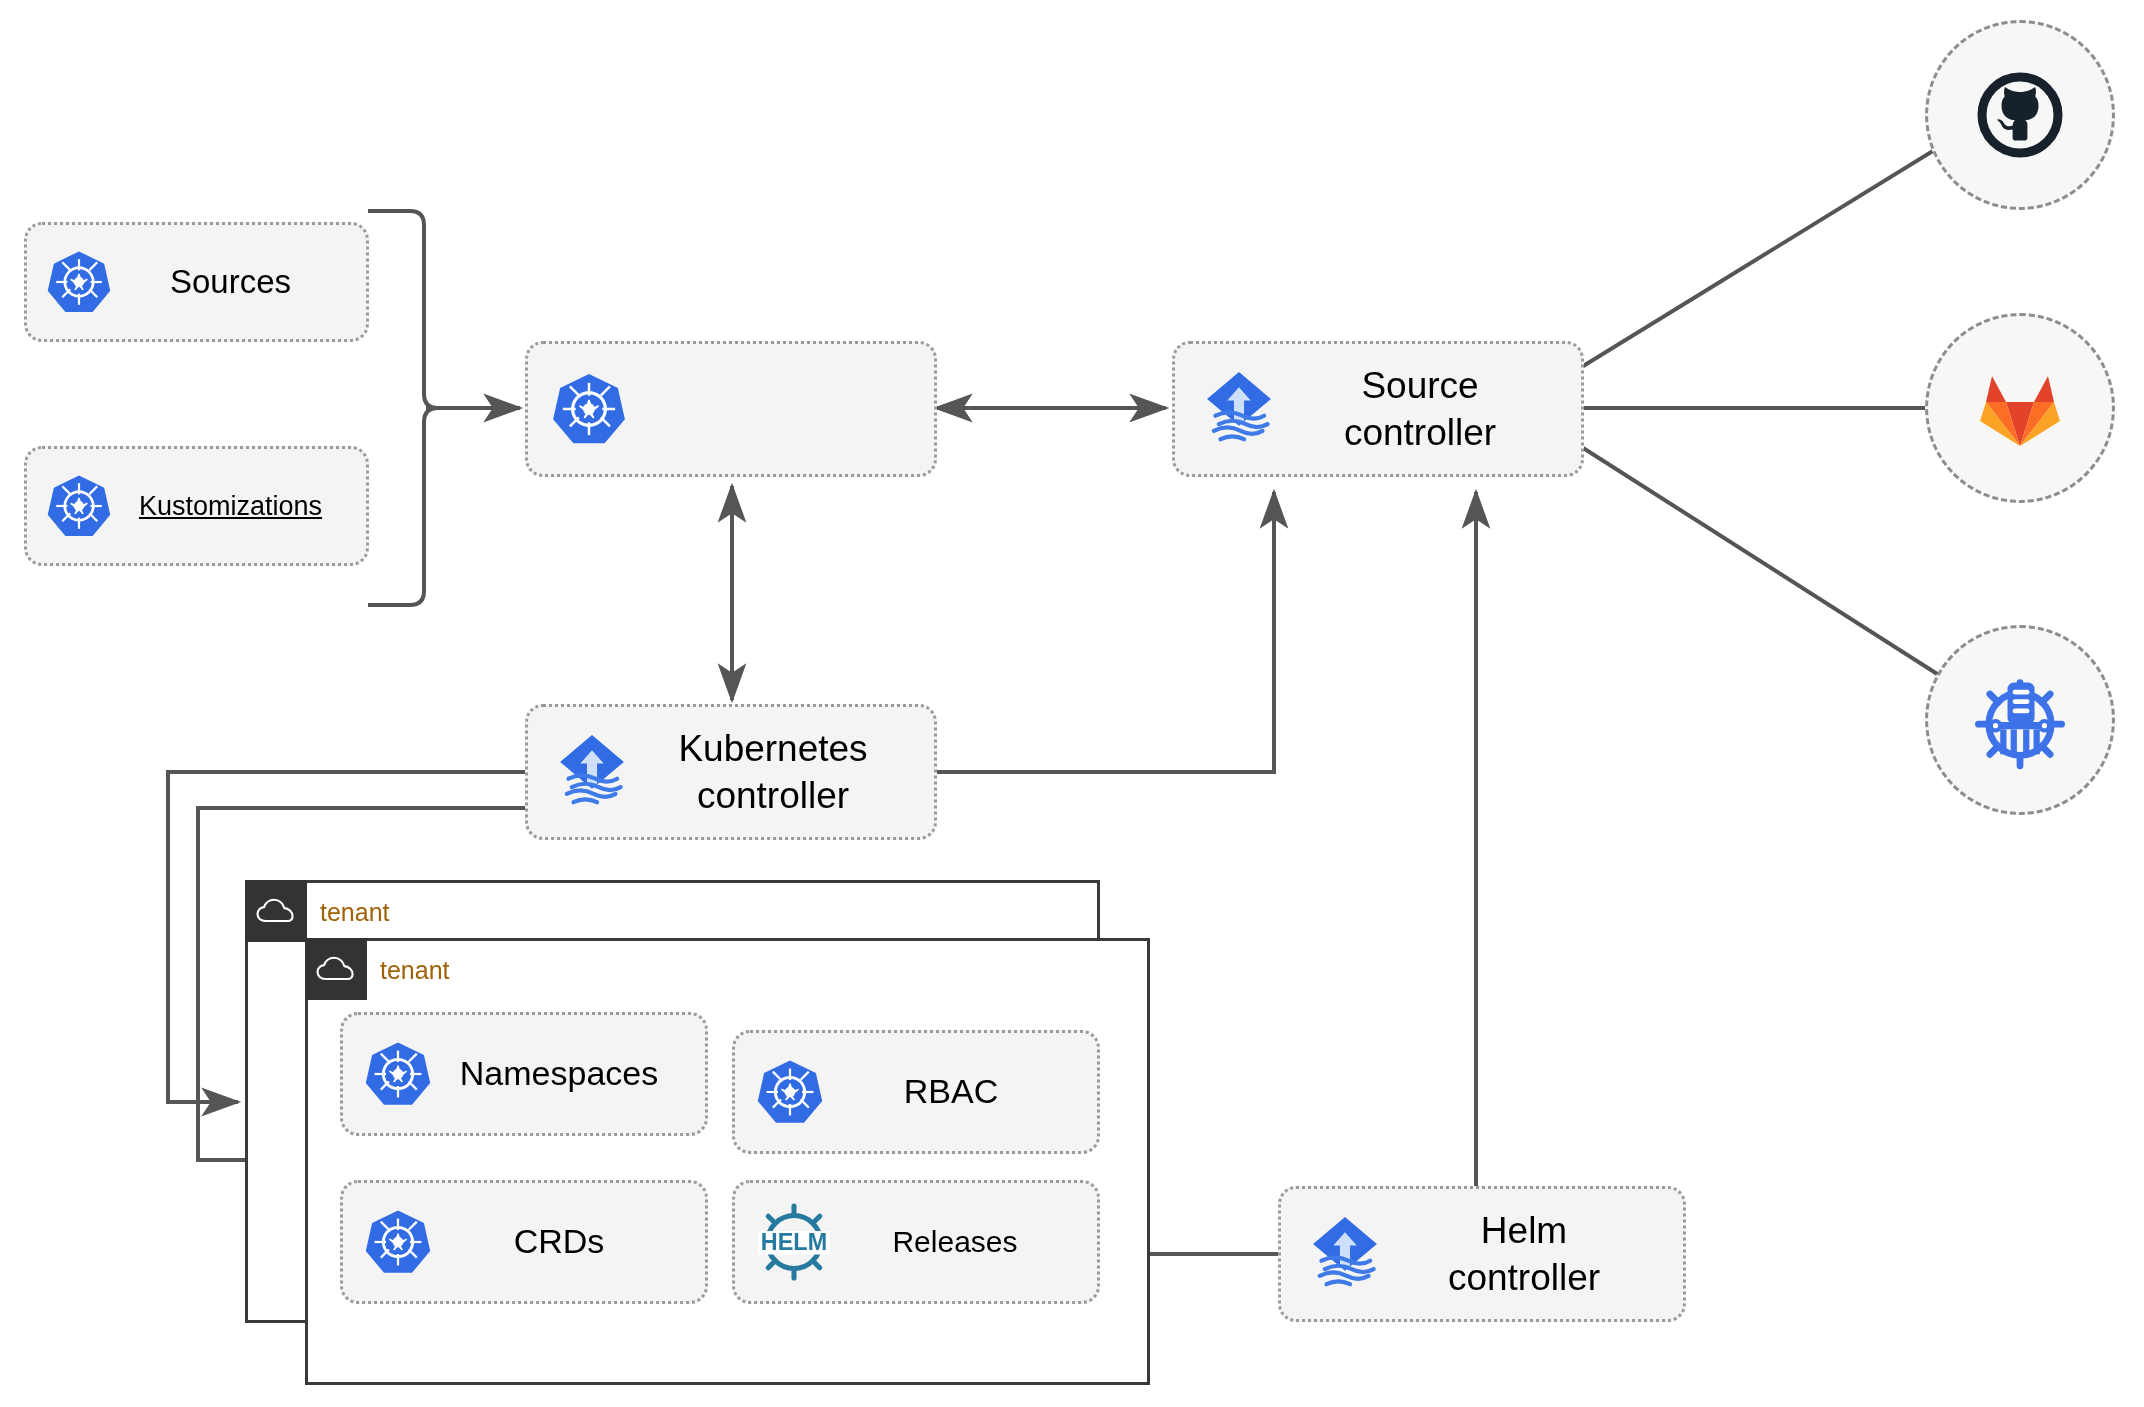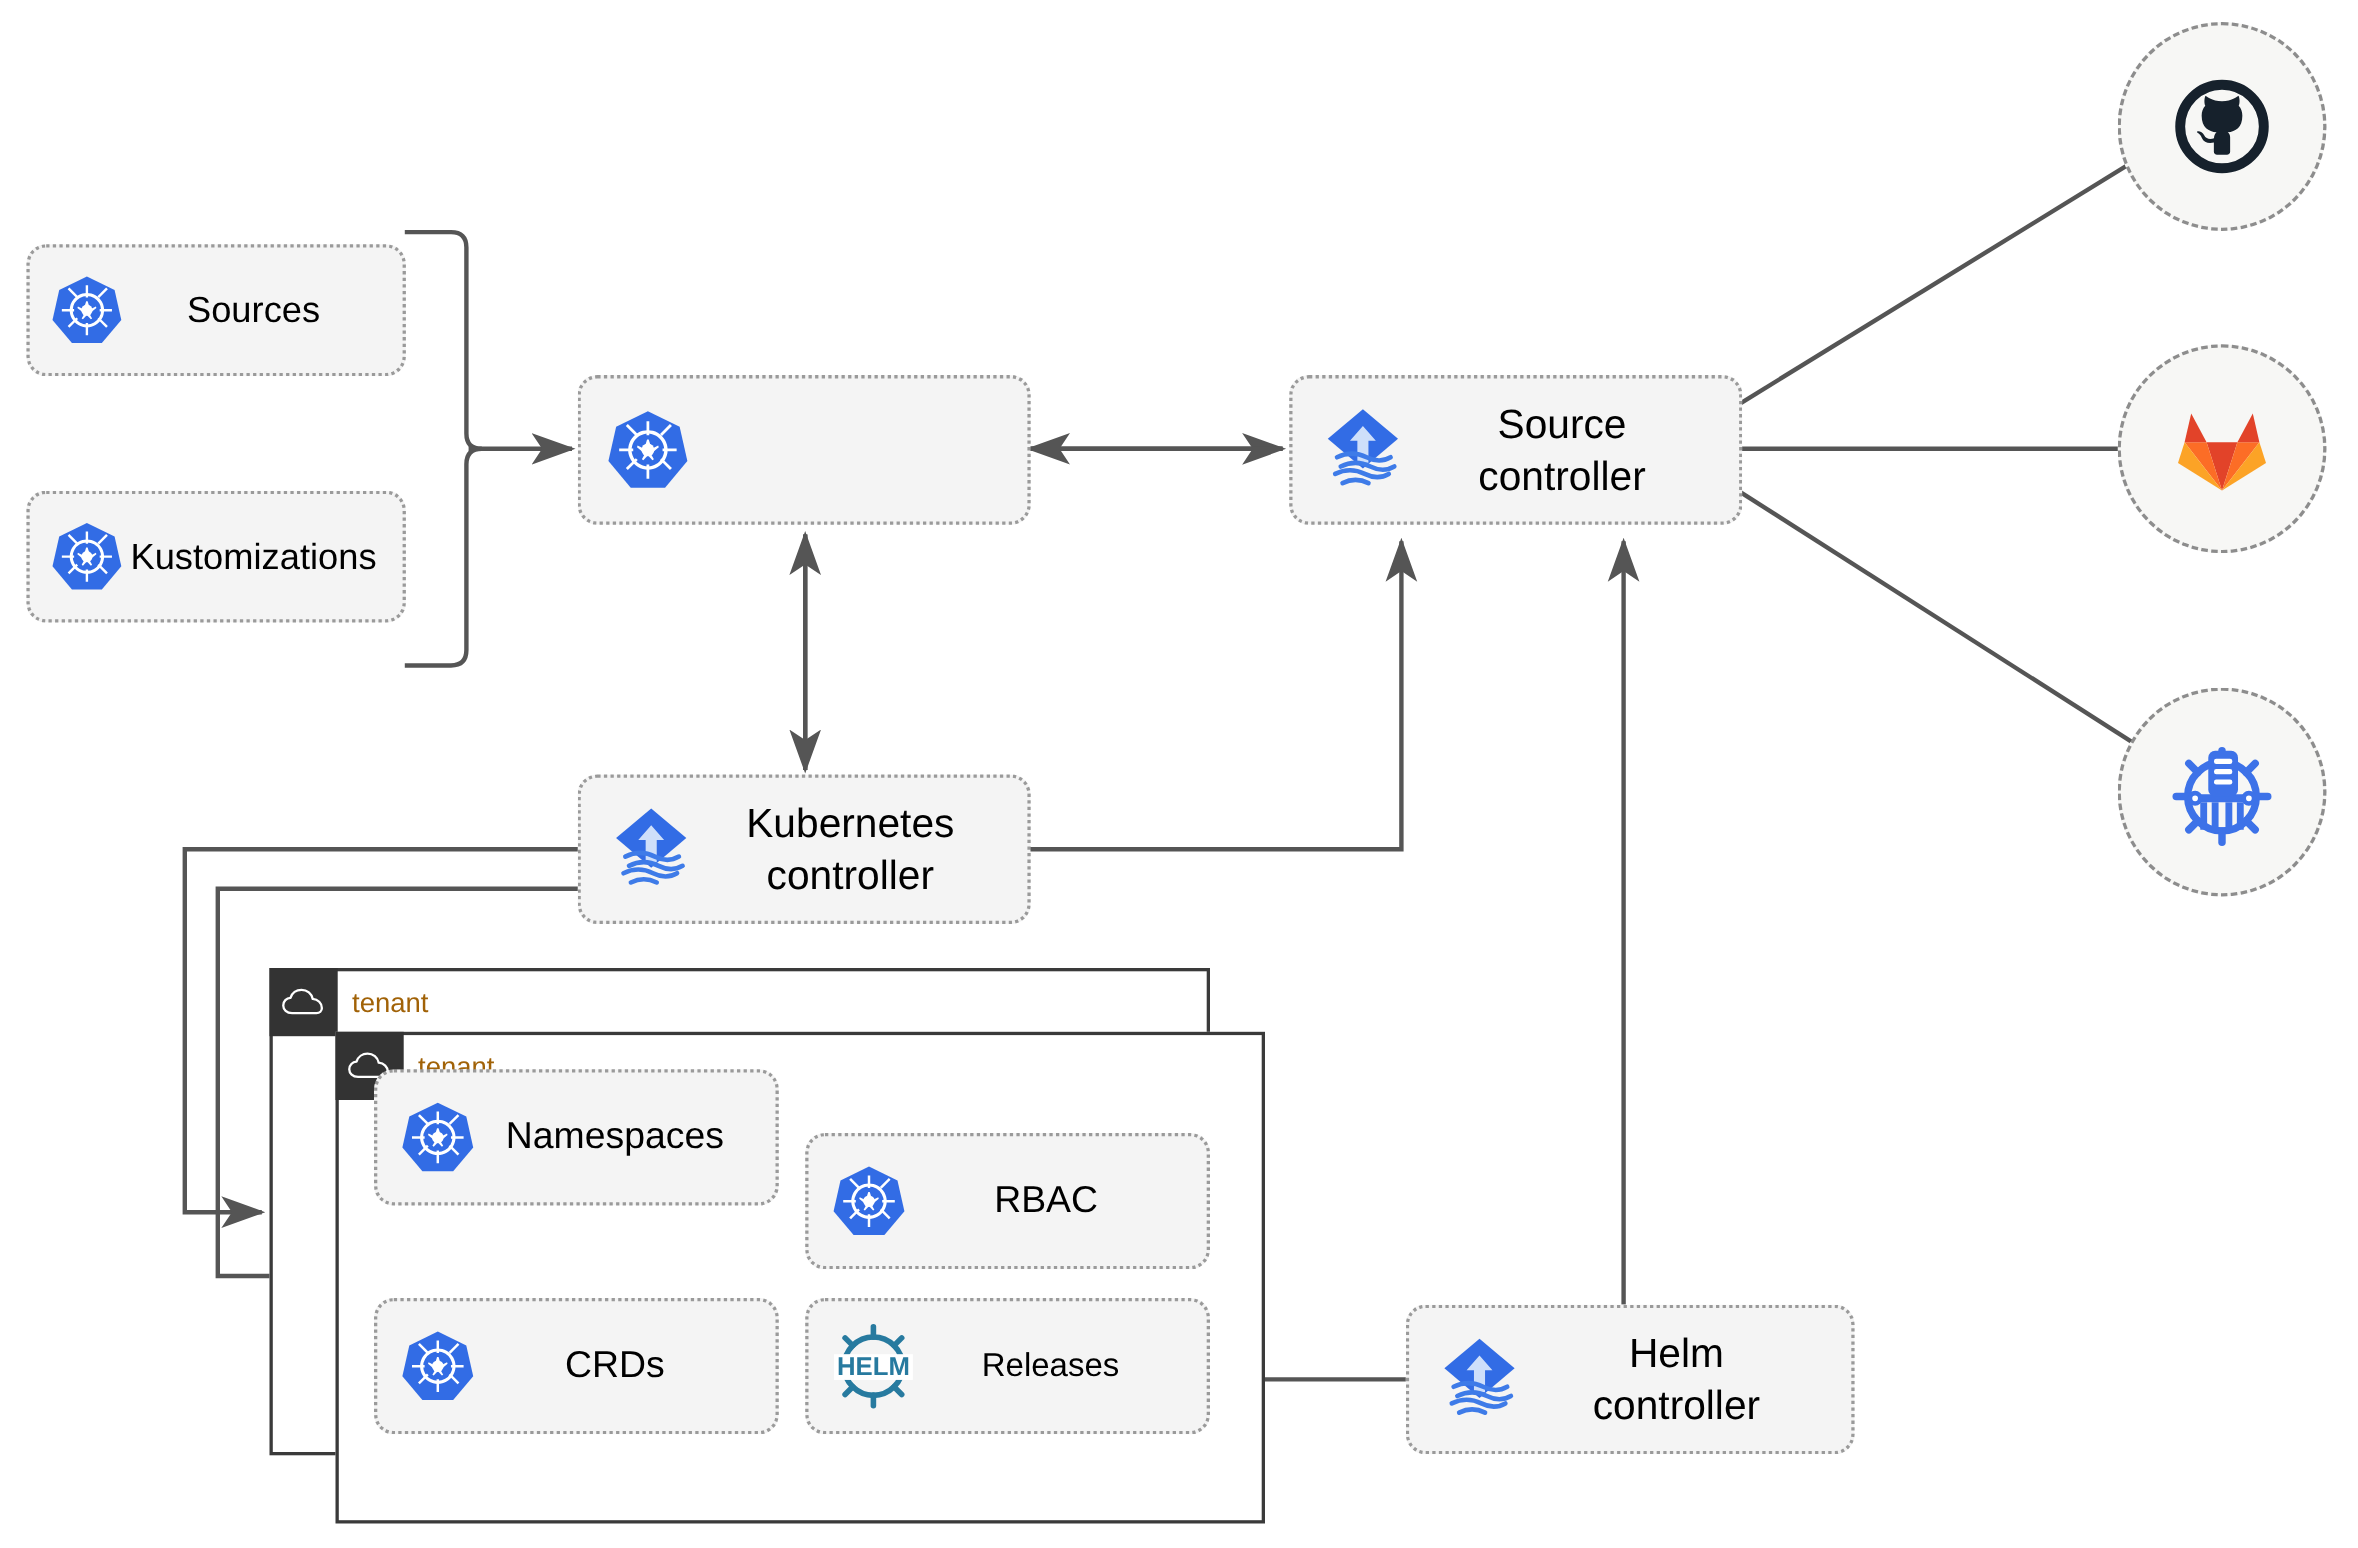--- a/index.html
+++ b/index.html
@@ -177,21 +177,21 @@
             <path d="M35.9 59.6 l2.3 2.3 l-11.6 11.6 l-2.3-2.3 z"></path>
           <path d="M50 27 A23 23 0 1 1 49.99 27 Z M50 31 A19 19 0 1 0 50.01 31 Z"></path>
           <path d="M49 38 l2 0 l3 10 l-8 0 z"></path>
             <path d="M62 45 l0.7 1.9 l-8.4 7 l-2.6-3.8 z"></path>
           <path d="M57 61 l-1.7 1.2 l-7-7.6 l3.8-2.3 z"></path>
             <path d="M43 61 l1.7 1.2 l7-7.6 l-3.8-2.3 z"></path>
           <path d="M38 45 l-0.7 1.9 l8.4 7 l2.6-3.8 z"></path>
         </g>
       </svg>
     </span>
-    <span class="lbl" style="font-size:33px;">Kustomizations</span>
+    <span class="lbl" style="font-size:27px;text-decoration:underline;">Kustomizations</span>
   </div>
 
   <div class="node" style="left:525px;top:341px;width:412px;height:136px;padding:0 22px;">
     <span class="ico">
       <svg width="78" height="78" viewBox="0 0 100 100">
         <path d="M50 5 L87 23 L96 63 L70 94 L30 94 L4 63 L13 23 Z" fill="#326CE5"></path>
         <g fill="#ffffff">
           <circle cx="50" cy="50" r="7.5"></circle>
           <path d="M48.4 16.5 h3.2 v16.4 h-3.2 z"></path>
             <path d="M48.4 67.1 h3.2 v16.4 h-3.2 z"></path>
@@ -256,21 +256,21 @@
           <path d="M26 68 Q42 60 58 68 Q72 75 84 68"></path>
           <path d="M20 76 Q36 68 52 76 Q66 83 78 76"></path>
           <path d="M28 86 Q42 79 56 86"></path>
         </g>
       </svg>
     </span>
     <span class="lbl" style="font-size:37px;">Helm
 controller</span>
   </div>
 
-  <div class="node" style="left:340px;top:972px;width:368px;height:124px;padding:0 20px;">
+  <div class="node" style="left:340px;top:1012px;width:368px;height:124px;padding:0 20px;">
     <span class="ico">
       <svg width="70" height="70" viewBox="0 0 100 100">
         <path d="M50 5 L87 23 L96 63 L70 94 L30 94 L4 63 L13 23 Z" fill="#326CE5"></path>
         <g fill="#ffffff">
           <circle cx="50" cy="50" r="7.5"></circle>
           <path d="M48.4 16.5 h3.2 v16.4 h-3.2 z"></path>
             <path d="M48.4 67.1 h3.2 v16.4 h-3.2 z"></path>
           <path d="M16.5 48.4 h16.4 v3.2 h-16.4 z"></path>
             <path d="M67.1 48.4 h16.4 v3.2 h-16.4 z"></path>
           <path d="M24.3 22.1 l2.3-2.3 l11.6 11.6 l-2.3 2.3 z"></path>

